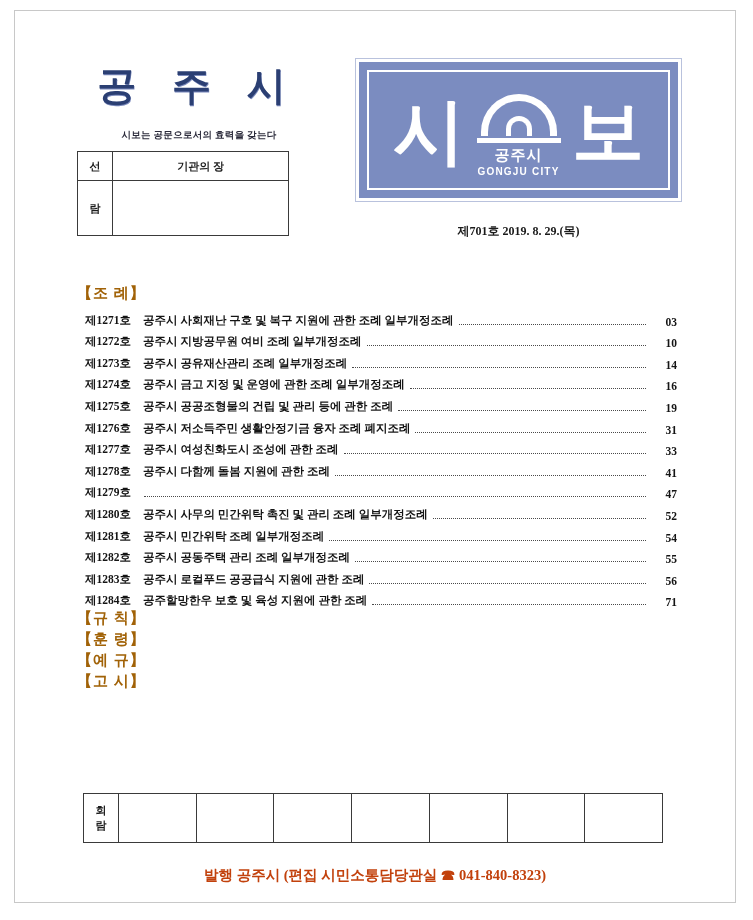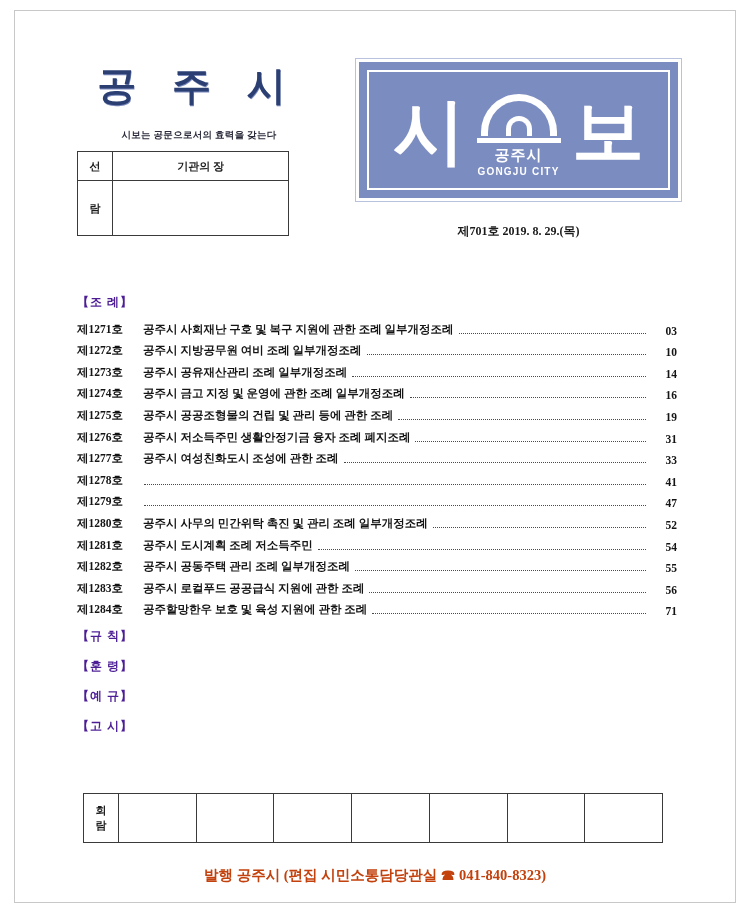--- a/index.html
+++ b/index.html
@@ -174,42 +174,42 @@
   }
 
   
   .contents {
     position: absolute;
     left: 0;
     top: 272px;
     width: 100%;
   }
   .section-head {
-    font-size: 12px;
-    font-weight: bold;
-    color: #4c1d95;
+    font-size: 15px;
+    font-weight: bold;
+    color: #a16207;
     padding-left: 62px;
     letter-spacing: 1px;
     line-height: 21px;
-    margin-top: 9px;
   }
   .toc-row {
     display: flex;
     align-items: flex-end;
     padding-left: 62px;
     padding-right: 58px;
     height: 21.6px;
     font-size: 11.5px;
     font-weight: bold;
     color: #141414;
     white-space: nowrap;
   }
   .toc-no {
     width: 62px;
     flex: 0 0 62px;
+    text-align: center;
   }
   .toc-title {
     flex: 0 0 auto;
     padding-left: 4px;
   }
   .toc-dots {
     flex: 1 1 auto;
     margin: 0 5px 3px 5px;
     border-bottom: 1.6px dotted #4a4a4a;
     height: 8px;
@@ -334,37 +334,38 @@
             <span class="toc-page">31</span>
           </div>
           <div class="toc-row">
             <span class="toc-no">제1277호</span>
             <span class="toc-title">공주시 여성친화도시 조성에 관한 조례</span>
             <span class="toc-dots"></span>
             <span class="toc-page">33</span>
           </div>
           <div class="toc-row">
             <span class="toc-no">제1278호</span>
+            <span class="toc-title">공주시 다함께 돌봄 지원에 관한 조례</span>
             <span class="toc-dots"></span>
             <span class="toc-page">41</span>
           </div>
           <div class="toc-row">
             <span class="toc-no">제1279호</span>
             <span class="toc-dots"></span>
             <span class="toc-page">47</span>
           </div>
           <div class="toc-row">
             <span class="toc-no">제1280호</span>
             <span class="toc-title">공주시 사무의 민간위탁 촉진 및 관리 조례 일부개정조례</span>
             <span class="toc-dots"></span>
             <span class="toc-page">52</span>
           </div>
           <div class="toc-row">
             <span class="toc-no">제1281호</span>
-            <span class="toc-title">공주시 도시계획 조례 저소득주민</span>
+            <span class="toc-title">공주시 민간위탁 조례 일부개정조례</span>
             <span class="toc-dots"></span>
             <span class="toc-page">54</span>
           </div>
           <div class="toc-row">
             <span class="toc-no">제1282호</span>
             <span class="toc-title">공주시 공동주택 관리 조례 일부개정조례</span>
             <span class="toc-dots"></span>
             <span class="toc-page">55</span>
           </div>
           <div class="toc-row">

